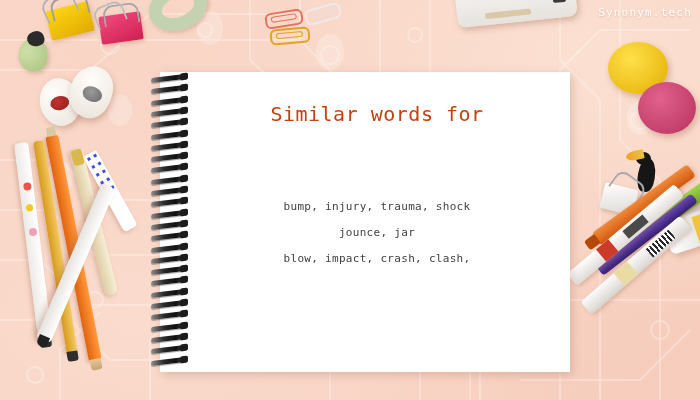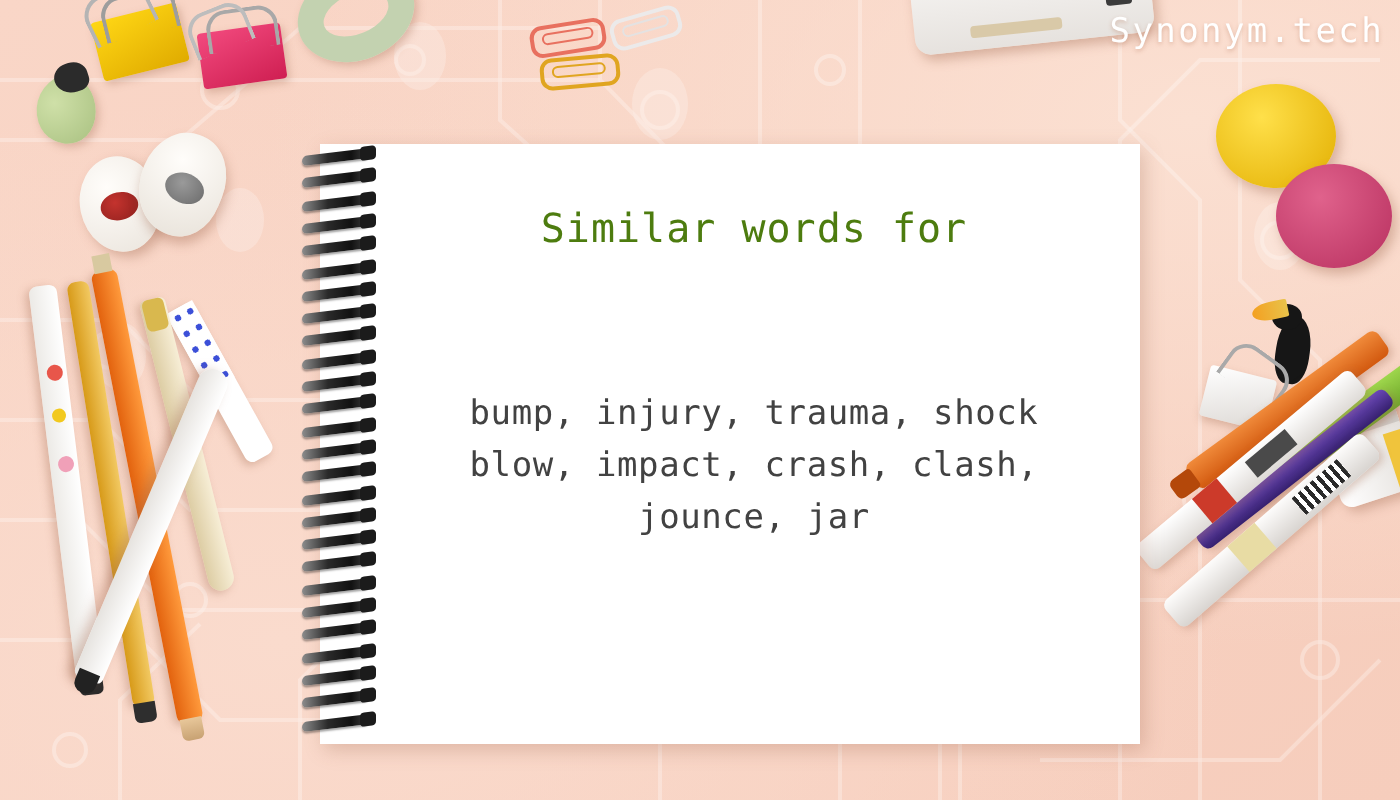--- a/index.html
+++ b/index.html
@@ -40,35 +40,35 @@
     transform:skewY(-7deg);
   }
   .coil::after{
     content:"";position:absolute;right:-3px;top:-1px;width:8px;height:7px;
     background:#1b1b1b;border-radius:2px;
   }
 
   
   .heading{
     position:absolute;left:12px;right:0;top:30px;text-align:center;
-    color:#4d7c0f;font-size:20px;letter-spacing:.5px;
+    color:#c2410c;font-size:20px;letter-spacing:.5px;
   }
   .term{
     position:absolute;left:12px;right:0;top:64px;text-align:center;
     color:#e2703a;font-size:23px;letter-spacing:.5px;
   }
   .words{
     position:absolute;left:12px;right:0;top:122px;text-align:center;
-    color:#424242;font-size:17px;line-height:26px;letter-spacing:.3px;
+    color:#424242;font-size:11px;line-height:26px;letter-spacing:.3px;
   }
 
   
   .watermark{
     position:absolute;right:8px;top:6px;
-    color:#ffffff;font-size:17px;letter-spacing:1.2px;
+    color:#ffffff;font-size:11px;letter-spacing:1.2px;
     font-family:"DejaVu Sans Mono",monospace;
     text-shadow:0 1px 2px rgba(190,130,105,.45);
   }
 
   
   .obj{position:absolute;}
   .shadow-s{box-shadow:1px 2px 4px rgba(160,105,80,.35);}
   .shadow-m{box-shadow:2px 3px 6px rgba(160,105,80,.4);}
 
   
@@ -228,22 +228,22 @@
     <div style="position:absolute;right:-7px;top:2px;width:11px;height:11px;background:#222;border-radius:0 5px 5px 0;"></div>
   </div>
 
   <div class="notepad">
     <div class="notepad-page">
 
       <div class="heading">Similar words for</div>
 
       <div class="words">
         <div>bump, injury, trauma, shock</div>
+        <div>jounce, jar</div>
         <div>blow, impact, crash, clash,</div>
-        <div>jounce, jar</div>
       </div>
 
     </div>
 
     <div class="spiral">
         <div class="coil" style="top: 0px;"></div>
         <div class="coil" style="top: 11.3px;"></div>
         <div class="coil" style="top: 22.6px;"></div>
         <div class="coil" style="top: 33.9px;"></div>
         <div class="coil" style="top: 45.2px;"></div>

